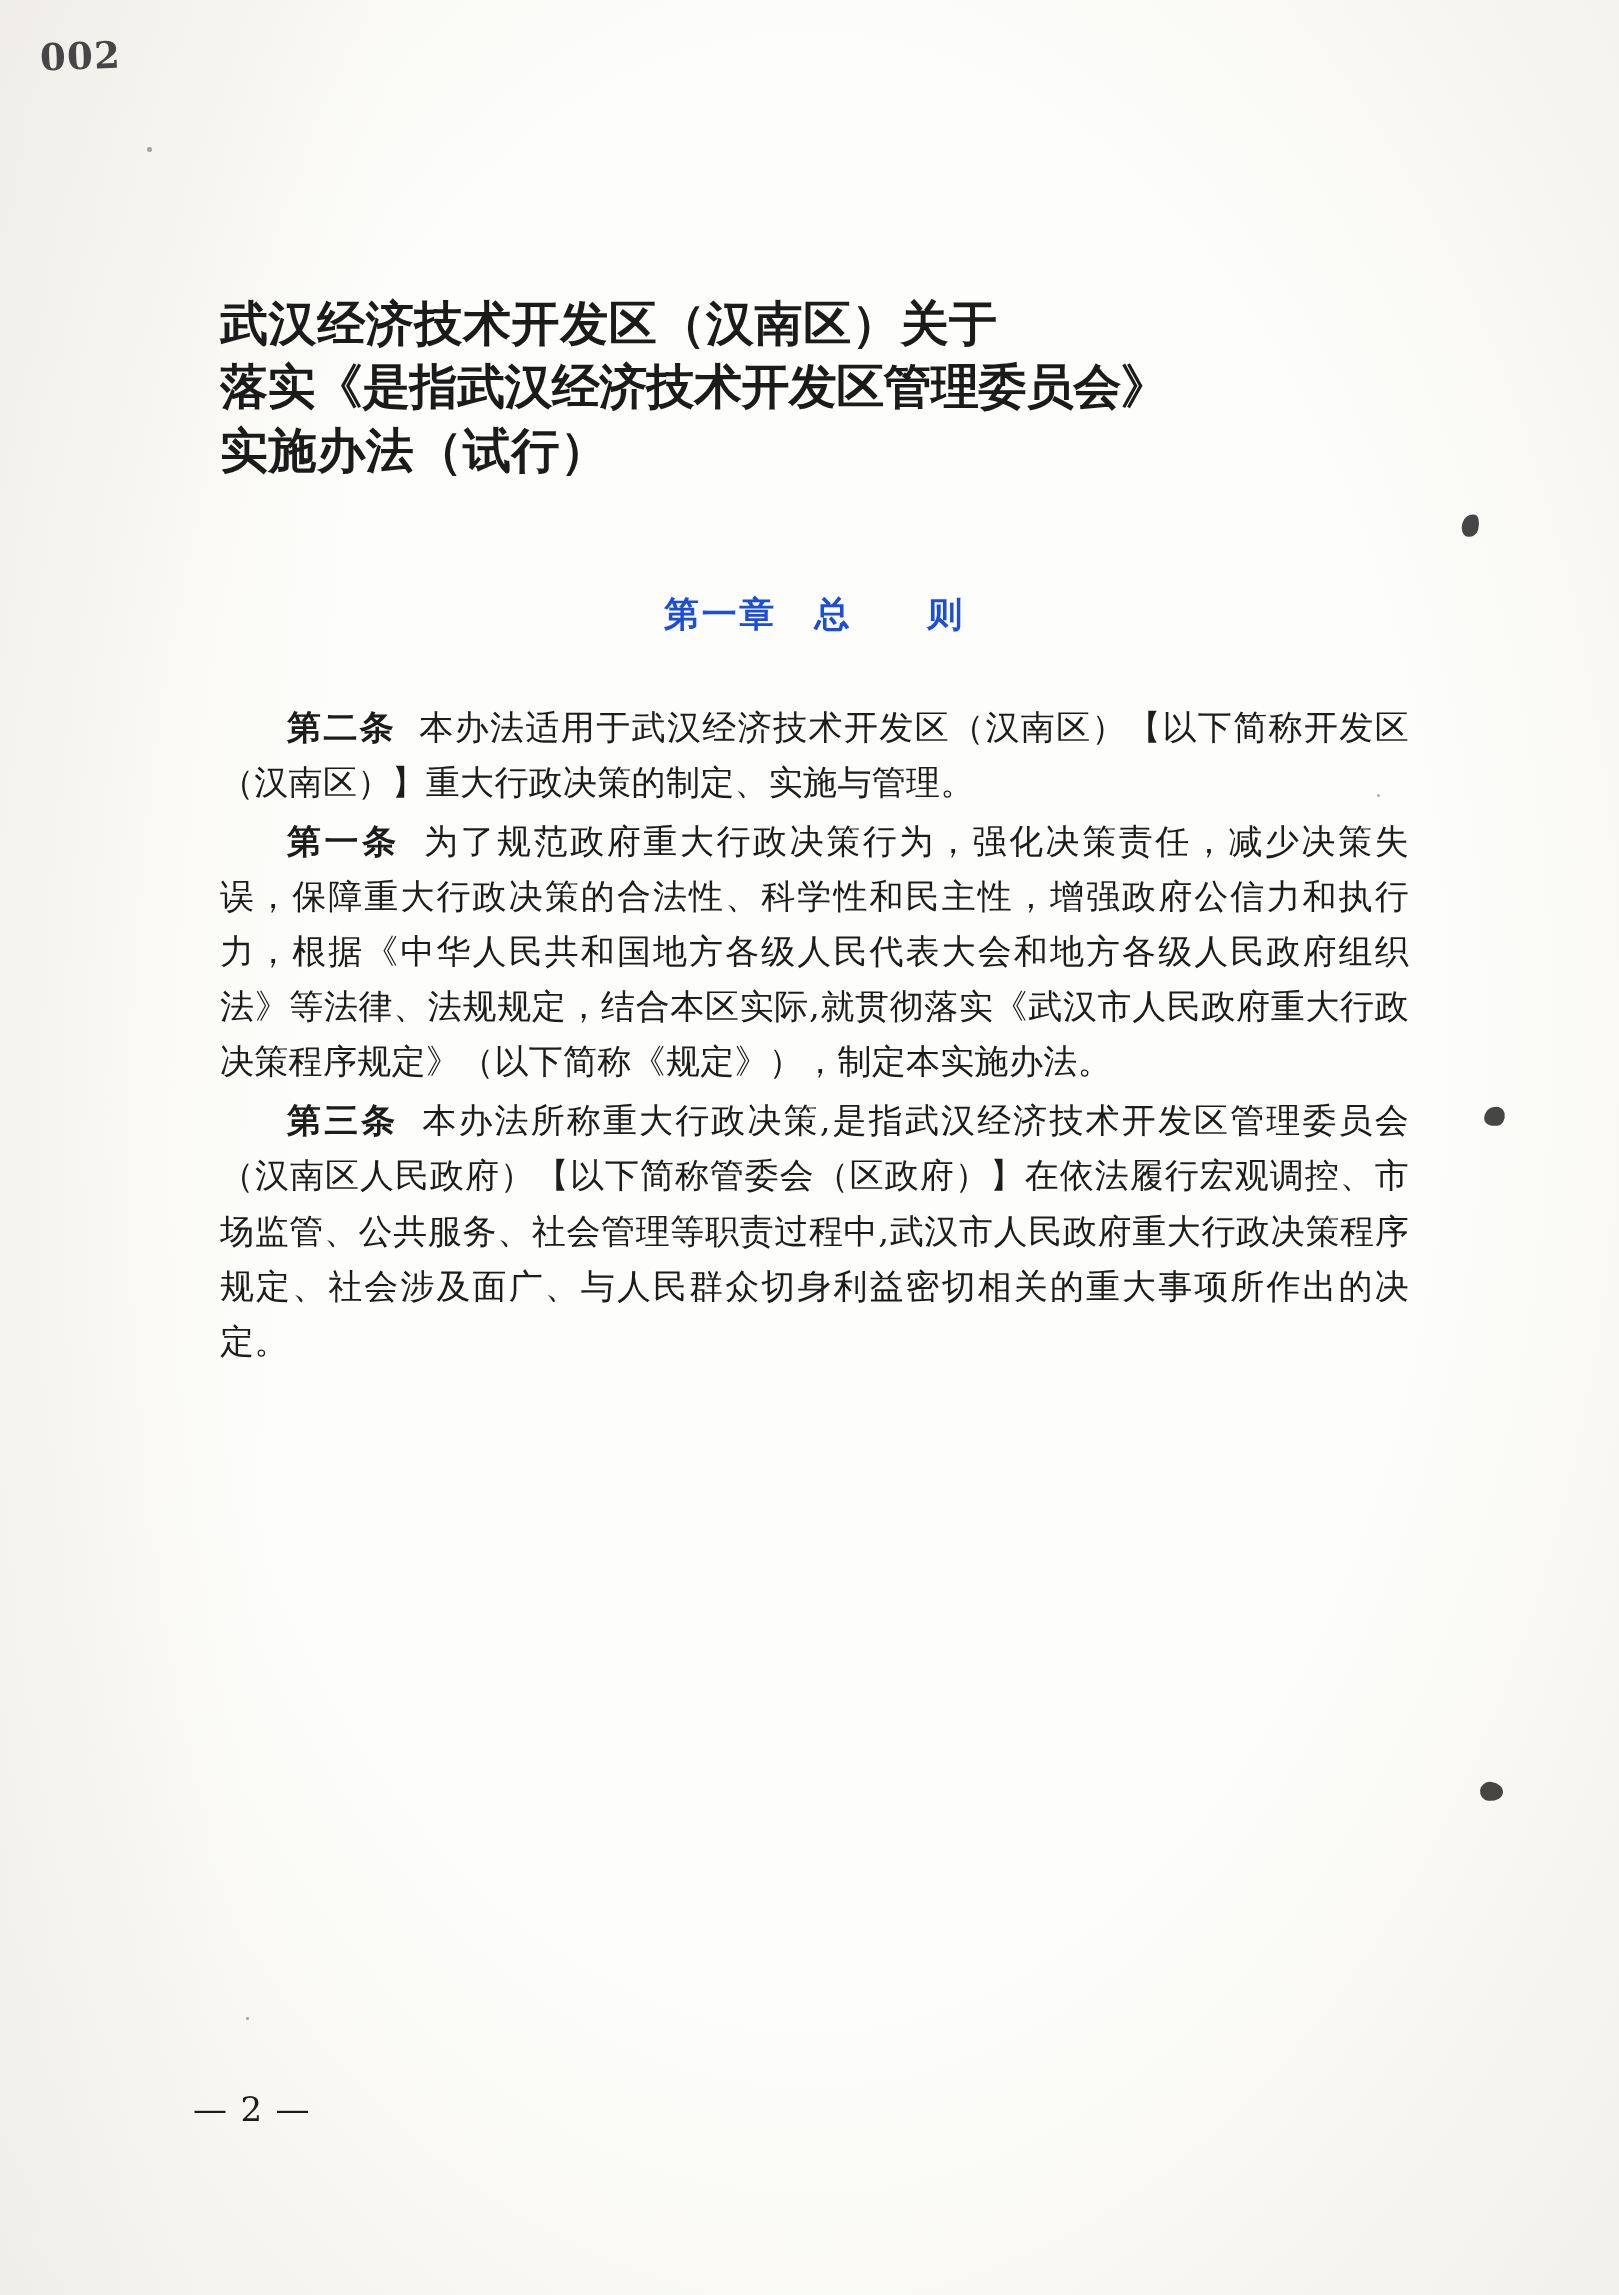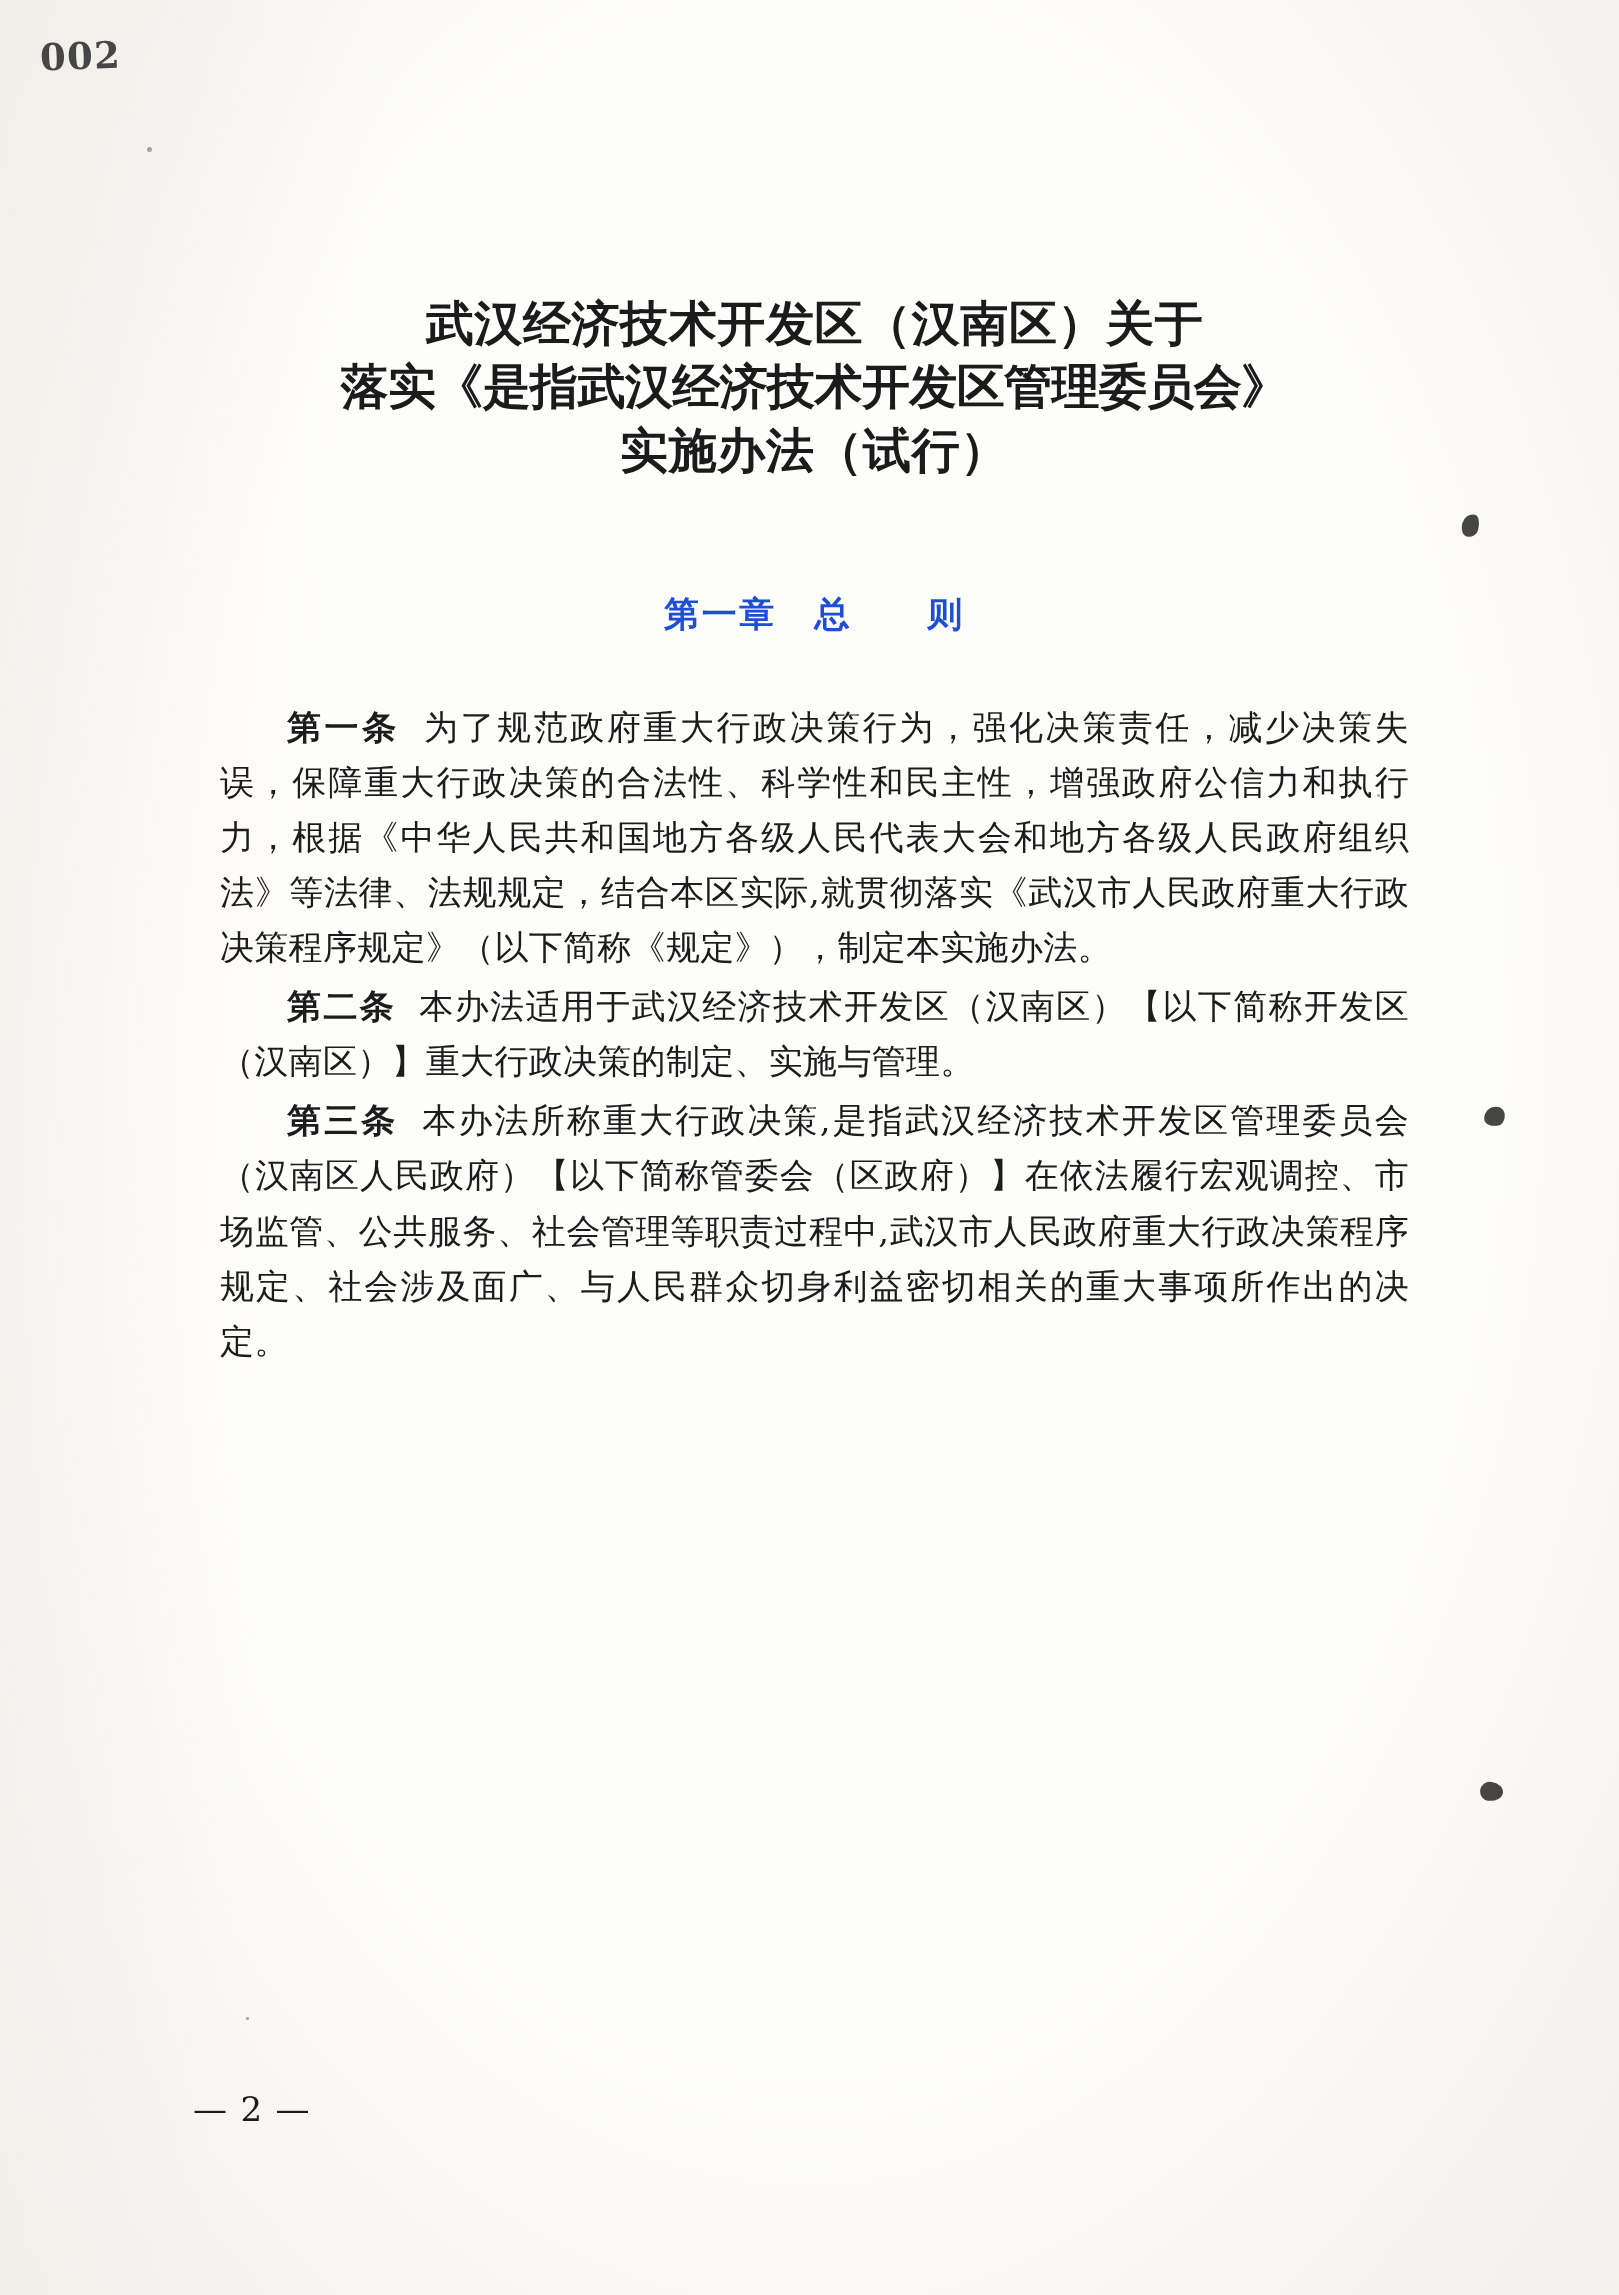--- a/index.html
+++ b/index.html
@@ -74,21 +74,21 @@
 
   .content {
     position: absolute;
     left: 220px;
     top: 0;
     width: 1189px;
   }
 
   .doc-title {
     margin-top: 292px;
-    text-align: center;
+    text-align: left;
     font-family: "DejaVu Serif", serif;
     font-weight: 700;
     font-size: 48px;
     line-height: 1.32;
     color: #1b1b1b;
     letter-spacing: 0.6px;
   }
   .doc-title div {
     white-space: nowrap;
   }
@@ -159,25 +159,25 @@
       <div class="t1">武汉经济技术开发区（汉南区）关于</div>
       <div class="t2">落实《是指武汉经济技术开发区管理委员会》</div>
       <div class="t3">实施办法（试行）</div>
     </div>
 
     <div class="chapter-heading">第一章　总　　则</div>
 
     <div class="body-text">
 
       <p class="para">
-        <span class="art-no">第一条</span><span class="gap"></span><span>为了规范政府重大行政决策行为，强化决策责任，减少决策失误，保障重大行政决策的合法性、科学性和民主性，增强政府公信力和执行力，根据《中华人民共和国地方各级人民代表大会和地方各级人民政府组织法》等法律、法规规定，结合本区实际,就贯彻落实《武汉市人民政府重大行政决策程序规定》（以下简称《规定》），制定本实施办法。</span>
+        <span class="art-no">第二条</span><span class="gap"></span><span>本办法适用于武汉经济技术开发区（汉南区）【以下简称开发区（汉南区）】重大行政决策的制定、实施与管理。</span>
       </p>
 
       <p class="para">
-        <span class="art-no">第二条</span><span class="gap"></span><span>本办法适用于武汉经济技术开发区（汉南区）【以下简称开发区（汉南区）】重大行政决策的制定、实施与管理。</span>
+        <span class="art-no">第一条</span><span class="gap"></span><span>为了规范政府重大行政决策行为，强化决策责任，减少决策失误，保障重大行政决策的合法性、科学性和民主性，增强政府公信力和执行力，根据《中华人民共和国地方各级人民代表大会和地方各级人民政府组织法》等法律、法规规定，结合本区实际,就贯彻落实《武汉市人民政府重大行政决策程序规定》（以下简称《规定》），制定本实施办法。</span>
       </p>
 
       <p class="para">
         <span class="art-no">第三条</span><span class="gap"></span><span>本办法所称重大行政决策,是指武汉经济技术开发区管理委员会（汉南区人民政府）【以下简称管委会（区政府）】在依法履行宏观调控、市场监管、公共服务、社会管理等职责过程中,武汉市人民政府重大行政决策程序规定、社会涉及面广、与人民群众切身利益密切相关的重大事项所作出的决定。</span>
       </p>
 
 
     </div>
   </div>
 

